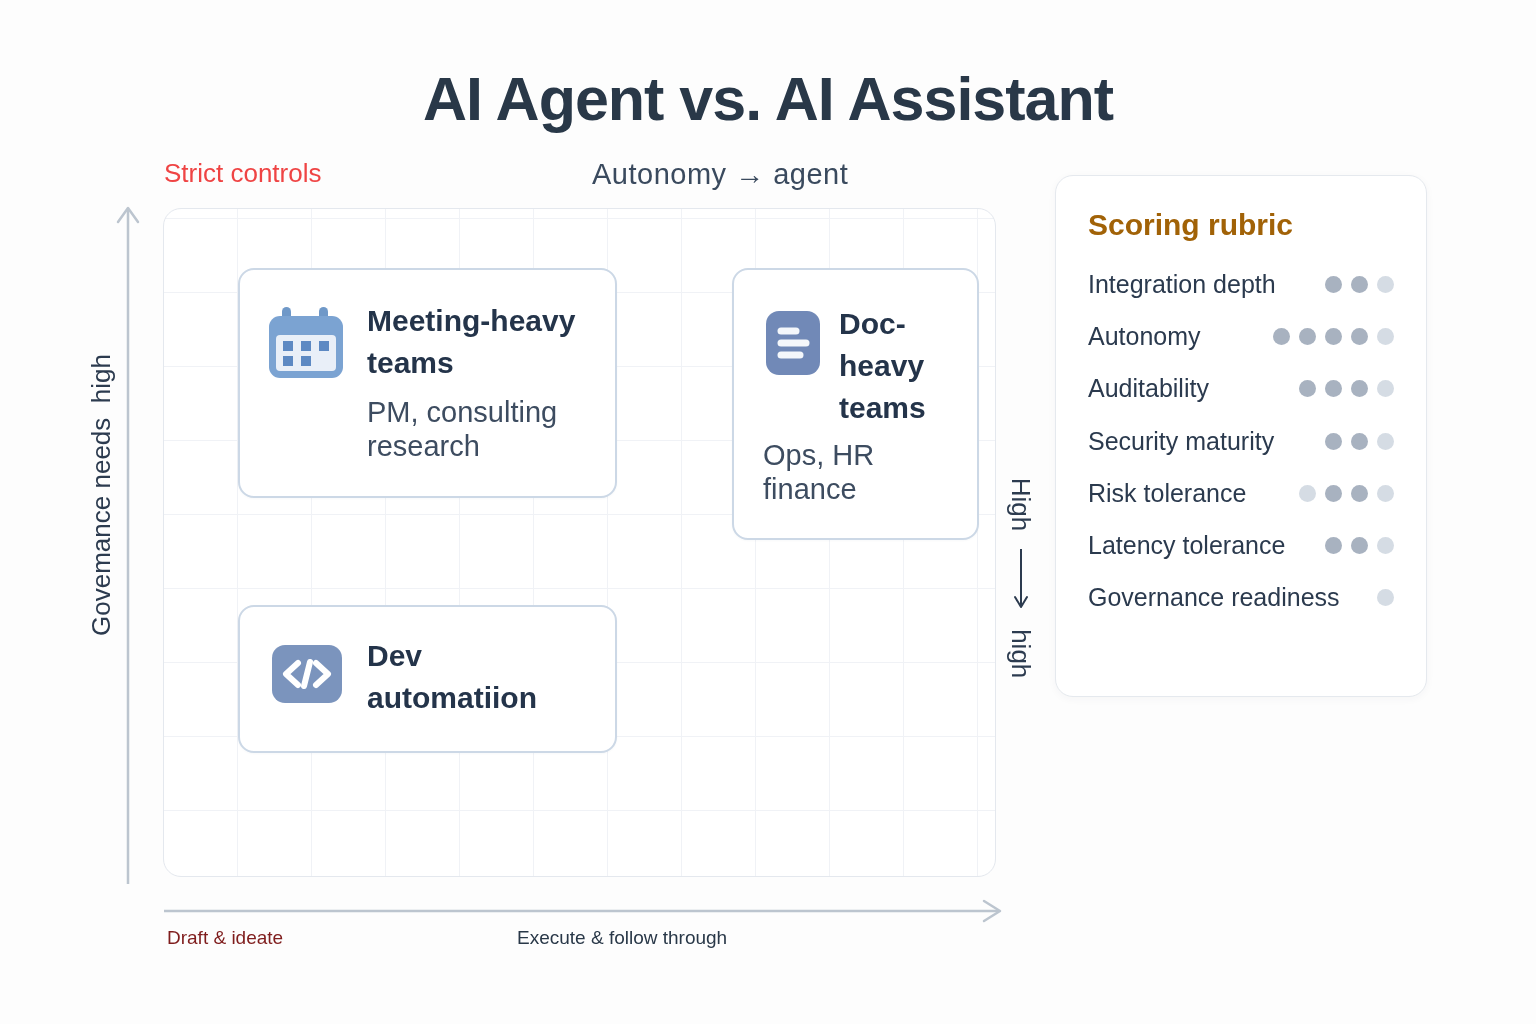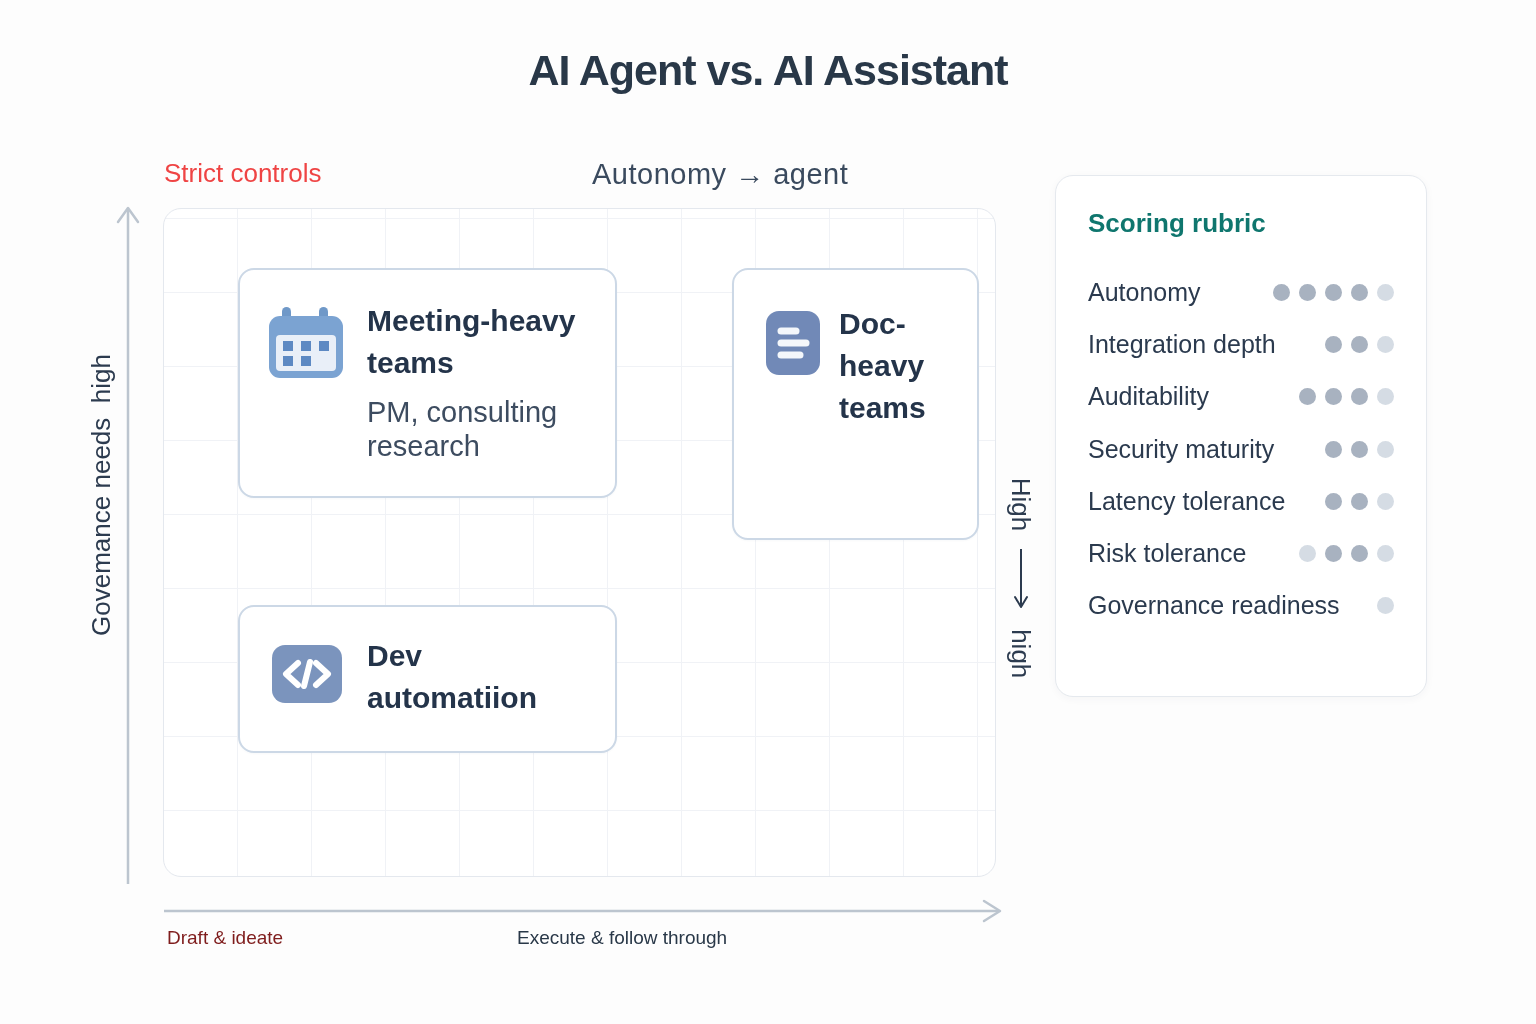--- a/index.html
+++ b/index.html
@@ -8,23 +8,23 @@
     background:#fdfdfd;
     font-family:"Liberation Sans", sans-serif;
     color:#2c3b4f;
     position:relative;
     overflow:hidden;
   }
   .canvas{position:absolute;inset:0;}
 
   
   .page-title{
-    position:absolute;left:0;right:0;top:46px;
+    position:absolute;left:0;right:0;top:64px;
     text-align:center;
-    font-size:43px;font-weight:700;
+    font-size:61px;font-weight:700;
     letter-spacing:-1px;
     color:#293848;
   }
 
   
   .top-label-left{position:absolute;left:164px;top:158px;font-size:26px;color:#ef4444;}
   .top-label-center{position:absolute;left:592px;top:158px;font-size:29px;color:#3a4a5e;letter-spacing:.5px;}
 
   
   .chart-area{
@@ -92,21 +92,21 @@
   .card-doc .card-subtitle{left:29px;top:168px;width:160px;}
 
   
   .rubric-panel{
     position:absolute;left:1055px;top:175px;width:372px;height:522px;
     background:#ffffff;border:1.5px solid #e5e9ee;border-radius:18px;
     box-shadow:0 2px 8px rgba(40,55,80,.04);
     box-sizing:border-box;
     padding:30px 32px 0 32px;
   }
-  .rubric-heading{font-size:26px;font-weight:700;color:#0f766e;margin:2px 0 27px 0;}
+  .rubric-heading{font-size:30px;font-weight:700;color:#a16207;margin:2px 0 16px 0;}
   .rubric-row{
     height:52.3px;display:flex;align-items:center;justify-content:space-between;
   }
   .rubric-label{font-size:25px;color:#2b3a4e;white-space:nowrap;}
   .dots{display:flex;gap:9px;align-items:center;}
   .dot{width:17px;height:17px;border-radius:50%;display:inline-block;}
 </style>
 </head>
 <body>
 
@@ -164,90 +164,91 @@
   <div class="card card-doc">
     <span class="icon">
       <svg width="56" height="66" viewBox="0 0 56 66">
         <rect x="1" y="1" width="54" height="64" rx="13" fill="#7189b7"></rect>
         <line x1="16" y1="21" x2="31" y2="21" stroke="#f4f7fb" stroke-width="7" stroke-linecap="round"></line>
         <line x1="16" y1="33" x2="41" y2="33" stroke="#f4f7fb" stroke-width="7" stroke-linecap="round"></line>
         <line x1="16" y1="45" x2="35" y2="45" stroke="#f4f7fb" stroke-width="7" stroke-linecap="round"></line>
       </svg>
     </span>
     <div class="card-title">Doc-heavy teams</div>
+    <div class="card-subtitle">Ops, HR finance</div>
   </div>
 
   <div class="card card-dev">
     <span class="icon">
       <svg width="72" height="78" viewBox="0 0 72 78">
         <rect x="1" y="10" width="70" height="58" rx="13" fill="#7b94bd"></rect>
         <polyline points="27,28 15,39 27,50" fill="none" stroke="#ffffff" stroke-width="6" stroke-linecap="round" stroke-linejoin="round"></polyline>
         <polyline points="45,28 57,39 45,50" fill="none" stroke="#ffffff" stroke-width="6" stroke-linecap="round" stroke-linejoin="round"></polyline>
         <line x1="39" y1="27" x2="33" y2="51" stroke="#ffffff" stroke-width="6" stroke-linecap="round"></line>
       </svg>
     </span>
     <div class="card-title">Dev automatiion</div>
   </div>
 
   <div class="rubric-panel">
     <div class="rubric-heading">Scoring rubric</div>
     <div>
         <div class="rubric-row">
+          <span class="rubric-label">Integration depth</span>
+          <span class="dots">
+            <span class="dot" style="background-color: rgb(168, 178, 192);"></span>
+            <span class="dot" style="background-color: rgb(168, 178, 192);"></span>
+            <span class="dot" style="background-color: rgb(213, 220, 228);"></span>
+          </span>
+        </div>
+        <div class="rubric-row">
           <span class="rubric-label">Autonomy</span>
           <span class="dots">
             <span class="dot" style="background-color: rgb(168, 178, 192);"></span>
             <span class="dot" style="background-color: rgb(168, 178, 192);"></span>
             <span class="dot" style="background-color: rgb(168, 178, 192);"></span>
             <span class="dot" style="background-color: rgb(168, 178, 192);"></span>
             <span class="dot" style="background-color: rgb(213, 220, 228);"></span>
           </span>
         </div>
         <div class="rubric-row">
-          <span class="rubric-label">Integration depth</span>
-          <span class="dots">
-            <span class="dot" style="background-color: rgb(168, 178, 192);"></span>
-            <span class="dot" style="background-color: rgb(168, 178, 192);"></span>
-            <span class="dot" style="background-color: rgb(213, 220, 228);"></span>
-          </span>
-        </div>
-        <div class="rubric-row">
           <span class="rubric-label">Auditability</span>
           <span class="dots">
             <span class="dot" style="background-color: rgb(168, 178, 192);"></span>
             <span class="dot" style="background-color: rgb(168, 178, 192);"></span>
             <span class="dot" style="background-color: rgb(168, 178, 192);"></span>
             <span class="dot" style="background-color: rgb(213, 220, 228);"></span>
           </span>
         </div>
         <div class="rubric-row">
           <span class="rubric-label">Security maturity</span>
           <span class="dots">
             <span class="dot" style="background-color: rgb(168, 178, 192);"></span>
             <span class="dot" style="background-color: rgb(168, 178, 192);"></span>
             <span class="dot" style="background-color: rgb(213, 220, 228);"></span>
           </span>
         </div>
         <div class="rubric-row">
+          <span class="rubric-label">Risk tolerance</span>
+          <span class="dots">
+            <span class="dot" style="background-color: rgb(213, 220, 228);"></span>
+            <span class="dot" style="background-color: rgb(168, 178, 192);"></span>
+            <span class="dot" style="background-color: rgb(168, 178, 192);"></span>
+            <span class="dot" style="background-color: rgb(213, 220, 228);"></span>
+          </span>
+        </div>
+        <div class="rubric-row">
           <span class="rubric-label">Latency tolerance</span>
           <span class="dots">
             <span class="dot" style="background-color: rgb(168, 178, 192);"></span>
             <span class="dot" style="background-color: rgb(168, 178, 192);"></span>
             <span class="dot" style="background-color: rgb(213, 220, 228);"></span>
           </span>
         </div>
         <div class="rubric-row">
-          <span class="rubric-label">Risk tolerance</span>
-          <span class="dots">
-            <span class="dot" style="background-color: rgb(213, 220, 228);"></span>
-            <span class="dot" style="background-color: rgb(168, 178, 192);"></span>
-            <span class="dot" style="background-color: rgb(168, 178, 192);"></span>
-            <span class="dot" style="background-color: rgb(213, 220, 228);"></span>
-          </span>
-        </div>
-        <div class="rubric-row">
           <span class="rubric-label">Governance readiness</span>
           <span class="dots">
             <span class="dot" style="background-color: rgb(213, 220, 228);"></span>
           </span>
         </div>
       </div>
   </div>
 
 </div>
 

